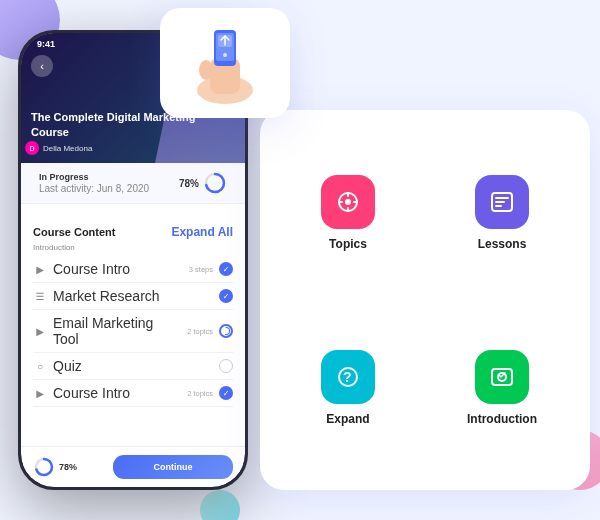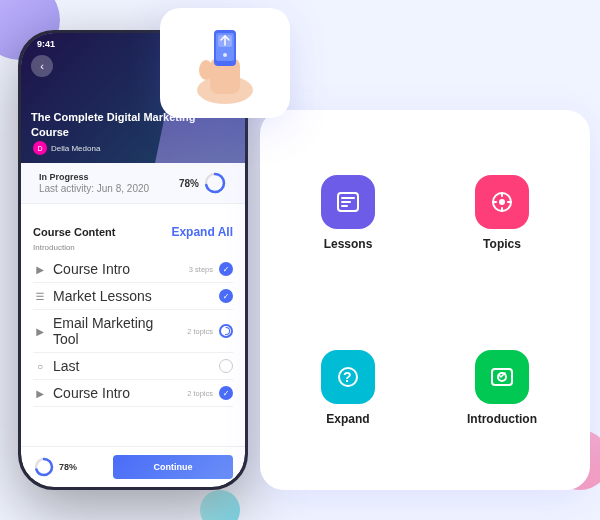--- a/index.html
+++ b/index.html
@@ -111,21 +111,21 @@
       right: 10px;
       color: #fff;
       font-size: 11px;
       font-weight: 700;
       line-height: 1.3;
       z-index: 6;
     }
     .course-author {
       position: absolute;
       bottom: 8px;
-      left: 12px;
+      left: 4px;
       color: rgba(255,255,255,0.85);
       font-size: 8px;
       display: flex;
       align-items: center;
       gap: 4px;
       z-index: 6;
     }
     .author-avatar {
       width: 14px;
       height: 14px;
@@ -273,21 +273,21 @@
     .bottom-pct {
       font-size: 9px;
       font-weight: 700;
       color: #333;
     }
     .continue-btn {
       flex: 1;
       background: linear-gradient(135deg, #4a6cf7, #6a8ff7);
       color: #fff;
       border: none;
-      border-radius: 4px;
+      border-radius: 11px;
       padding: 7px 12px;
       font-size: 9px;
       font-weight: 700;
       text-align: center;
       margin-left: 28px;
     }
 
     
     .hand-card {
       position: absolute;
@@ -443,39 +443,39 @@
 
         <div class="course-item">
           <div class="item-icon">▶</div>
           <span class="item-name">Course Intro</span>
           <span class="item-meta">3 steps</span>
           <div class="item-status status-done">✓</div>
         </div>
 
         <div class="course-item">
           <div class="item-icon">☰</div>
-          <span class="item-name">Market Lessons</span>
+          <span class="item-name">Market Research</span>
           <span class="item-meta"></span>
           <div class="item-status status-done">✓</div>
         </div>
 
         <div class="course-item">
           <div class="item-icon">▶</div>
           <span class="item-name">Email Marketing Tool</span>
           <span class="item-meta">2 topics</span>
           <div class="item-status status-partial">
             <svg width="14" height="14" viewBox="0 0 14 14">
               <circle cx="7" cy="7" r="5" fill="none" stroke="#4a6cf7" stroke-width="1.5" stroke-dasharray="16 32" stroke-linecap="round" transform="rotate(-90 7 7)"></circle>
             </svg>
           </div>
         </div>
 
         <div class="course-item">
           <div class="item-icon">○</div>
-          <span class="item-name">Last</span>
+          <span class="item-name">Quiz</span>
           <span class="item-meta"></span>
           <div class="item-status status-empty"></div>
         </div>
 
         <div class="course-item">
           <div class="item-icon">▶</div>
           <span class="item-name">Course Intro</span>
           <span class="item-meta">2 topics</span>
           <div class="item-status status-done">✓</div>
         </div>
@@ -509,48 +509,48 @@
 
       <rect x="38" y="17" width="14" height="12" rx="2" fill="#a0b4ff" opacity="0.7"></rect>
       <circle cx="45" cy="37" r="2" fill="#fff" opacity="0.8"></circle>
 
       <path d="M41 22 L45 18 L49 22" stroke="#fff" stroke-width="1.5" fill="none" stroke-linecap="round"></path>
       <line x1="45" y1="18" x2="45" y2="27" stroke="#fff" stroke-width="1.5" stroke-linecap="round"></line>
     </svg>
   </div>
 
   <div class="features-card">
-
-    <div class="feature-item">
-      <div class="feature-icon icon-lessons">
-        <svg viewBox="0 0 28 28" fill="none">
-          <rect x="4" y="5" width="20" height="18" rx="3" stroke="white" stroke-width="2"></rect>
-          <rect x="7" y="9" width="14" height="2" rx="1" fill="white"></rect>
-          <rect x="7" y="13" width="10" height="2" rx="1" fill="white"></rect>
-          <rect x="7" y="17" width="7" height="2" rx="1" fill="white"></rect>
-        </svg>
-      </div>
-      <span class="feature-label">Lessons</span>
-    </div>
 
     <div class="feature-item">
       <div class="feature-icon icon-topics">
         <svg viewBox="0 0 28 28" fill="none">
           <circle cx="14" cy="14" r="9" stroke="white" stroke-width="2"></circle>
           <circle cx="14" cy="14" r="3" fill="white"></circle>
           <line x1="14" y1="5" x2="14" y2="8" stroke="white" stroke-width="2" stroke-linecap="round"></line>
           <line x1="14" y1="20" x2="14" y2="23" stroke="white" stroke-width="2" stroke-linecap="round"></line>
           <line x1="5" y1="14" x2="8" y2="14" stroke="white" stroke-width="2" stroke-linecap="round"></line>
           <line x1="20" y1="14" x2="23" y2="14" stroke="white" stroke-width="2" stroke-linecap="round"></line>
         </svg>
       </div>
       <span class="feature-label">Topics</span>
     </div>
 
     <div class="feature-item">
+      <div class="feature-icon icon-lessons">
+        <svg viewBox="0 0 28 28" fill="none">
+          <rect x="4" y="5" width="20" height="18" rx="3" stroke="white" stroke-width="2"></rect>
+          <rect x="7" y="9" width="14" height="2" rx="1" fill="white"></rect>
+          <rect x="7" y="13" width="10" height="2" rx="1" fill="white"></rect>
+          <rect x="7" y="17" width="7" height="2" rx="1" fill="white"></rect>
+        </svg>
+      </div>
+      <span class="feature-label">Lessons</span>
+    </div>
+
+    <div class="feature-item">
       <div class="feature-icon icon-quizzes">
         <svg viewBox="0 0 28 28" fill="none">
           <circle cx="14" cy="14" r="9" stroke="white" stroke-width="2"></circle>
           <text x="9" y="19" font-size="14" fill="white" font-weight="bold">?</text>
         </svg>
       </div>
       <span class="feature-label">Expand</span>
     </div>
 
     <div class="feature-item">

